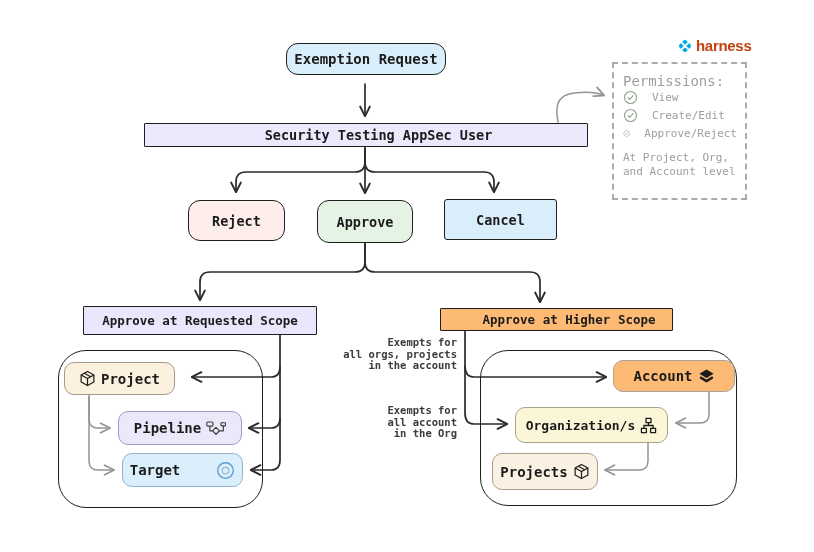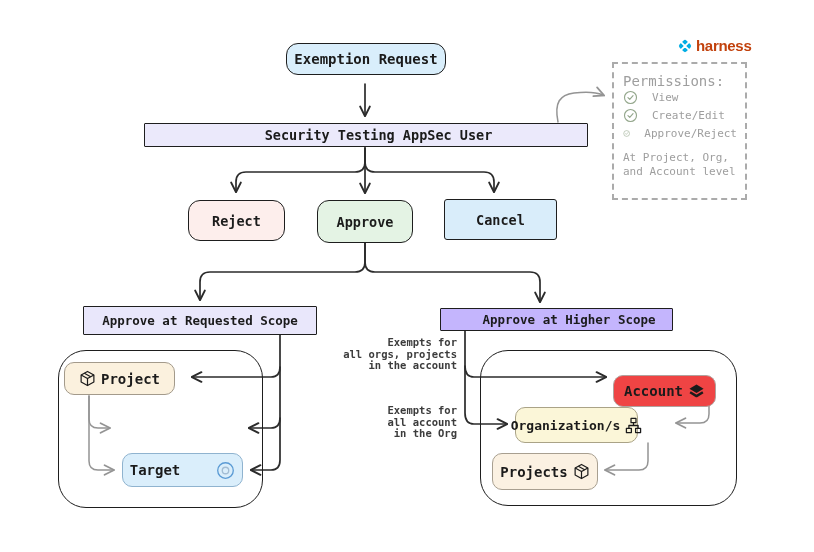--- a/index.html
+++ b/index.html
@@ -14,34 +14,34 @@
     position:absolute; display:flex; align-items:center; justify-content:center;
     font-weight:bold; white-space:nowrap; background:#fff;
   }
   
   .n-exemption { left:286px; top:43px; width:160px; height:32px; background:#d9eefb; border:1.8px solid #1e1e1e; border-radius:12px; font-size:14px; }
   .n-security  { left:144px; top:123px; width:444px; height:24px; background:#ebe9fb; border:1.6px solid #1e1e1e; border-radius:1px; font-size:13.5px;padding-left:25px; }
   .n-reject    { left:188px; top:200px; width:97px;  height:41px; background:#fdeeec; border:1.7px solid #1e1e1e; border-radius:12px; font-size:13.5px; }
   .n-approve   { left:317px; top:200px; width:96px;  height:43px; background:#e4f3e4; border:1.7px solid #1e1e1e; border-radius:12px; font-size:13.5px; }
   .n-cancel    { left:444px; top:199px; width:113px;  height:41px; background:#d9edfa; border:1.7px solid #1e1e1e; border-radius:3px; font-size:13.5px; }
   .n-reqscope  { left:83px;  top:306px; width:234px; height:29px; background:#e9e7fb; border:1.5px solid #1e1e1e; border-radius:1px; font-size:12.5px; }
-  .n-higscope  { left:440px; top:308px; width:233px; height:23px; background:#c4b5fd; border:1.5px solid #1e1e1e; border-radius:1px; font-size:12.5px;padding-left:25px; }
+  .n-higscope  { left:440px; top:308px; width:233px; height:23px; background:#fdba74; border:1.5px solid #1e1e1e; border-radius:1px; font-size:12.5px;padding-left:25px; }
 
   
   .container-box { position:absolute; border:1.7px solid #1e1e1e; border-radius:28px; background:transparent; }
   .c-left  { left:58px;  top:350px; width:205px; height:158px; }
   .c-right { left:480px; top:350px; width:257px; height:156px; }
 
   
   .snode { gap:5px; font-size:14px; border-radius:10px; }
   .n-project   { left:64px;  top:362px; width:111px; height:33px; background:#fbf1de; border:1.4px solid #a39a8b; }
   .n-pipeline  { left:118px; top:411px; width:124px; height:34px; background:#ece8f9; border:1.4px solid #a49cc0; }
   .n-target    { left:122px; top:453px; width:121px; height:34px; background:#daeefb; border:1.4px solid #8fb3cf;gap:36px; }
-  .n-account   { left:613px; top:360px; width:103px; height:32px; background:#ef4444; border:1.4px solid #b0a29e;margin-top:15px; }
-  .n-orgs      { left:515px; top:407px; width:123px; height:36px; background:#fbf6d8; border:1.4px solid #aaa387; font-size:13px; }
+  .n-account   { left:613px; top:360px; width:122px; height:32px; background:#fdba74; border:1.4px solid #b0a29e; }
+  .n-orgs      { left:515px; top:407px; width:153px; height:36px; background:#fbf6d8; border:1.4px solid #aaa387; font-size:13px; }
   .n-projects  { left:492px; top:453px; width:106px; height:37px; background:#fbf1e2; border:1.4px solid #a89f90; }
   .snode svg { flex:0 0 auto; }
 
   
   .annotation { position:absolute; text-align:right; font-size:10.5px; font-weight:bold; color:#3c3c3c; line-height:11.5px; }
   .ann-account { right:357px; top:337px; }
   .ann-org     { right:357px; top:405px; }
 
   
   .permissions {
@@ -128,20 +128,30 @@
   <div class="node snode n-project">
     <svg width="17" height="17" viewBox="0 0 24 24" fill="none" stroke="#1b1b1b" stroke-width="1.7" stroke-linejoin="round">
       <path d="M12 2 L21 7 V17 L12 22 L3 17 V7 Z"></path>
         <path d="M3 7 L12 12 L21 7"></path>
         <path d="M12 12 V22"></path>
         <path d="M7.5 4.6 L16.5 9.6"></path>
     </svg>
     <span>Project</span>
   </div>
 
+  <div class="node snode n-pipeline">
+    <span>Pipeline</span>
+    <svg width="20" height="15" viewBox="0 0 26 19" fill="none" stroke="#3a3a3a" stroke-width="1.5" stroke-linejoin="round">
+      <rect x="1" y="1" width="8" height="5.5" rx="1.5"></rect>
+      <path d="M13 8 L17.5 12.5 L13 17 L8.5 12.5 Z"></path>
+      <rect x="19.5" y="2" width="6" height="4" rx="1"></rect>
+      <path d="M5 6.5 V12.5 H8.5"></path>
+        <path d="M17.5 12.5 H22.5 V6"></path>
+    </svg>
+  </div>
 
   <div class="node snode n-target">
     <span>Target</span>
     <svg width="19" height="19" viewBox="0 0 20 20" fill="none">
       <circle cx="10" cy="10" r="8.2" stroke="#5b9bd5" stroke-width="1.4"></circle>
       <circle cx="10" cy="10" r="3.4" stroke="#a3bdd4" stroke-width="1.4"></circle>
     </svg>
   </div>
 
   <div class="node snode n-account">

